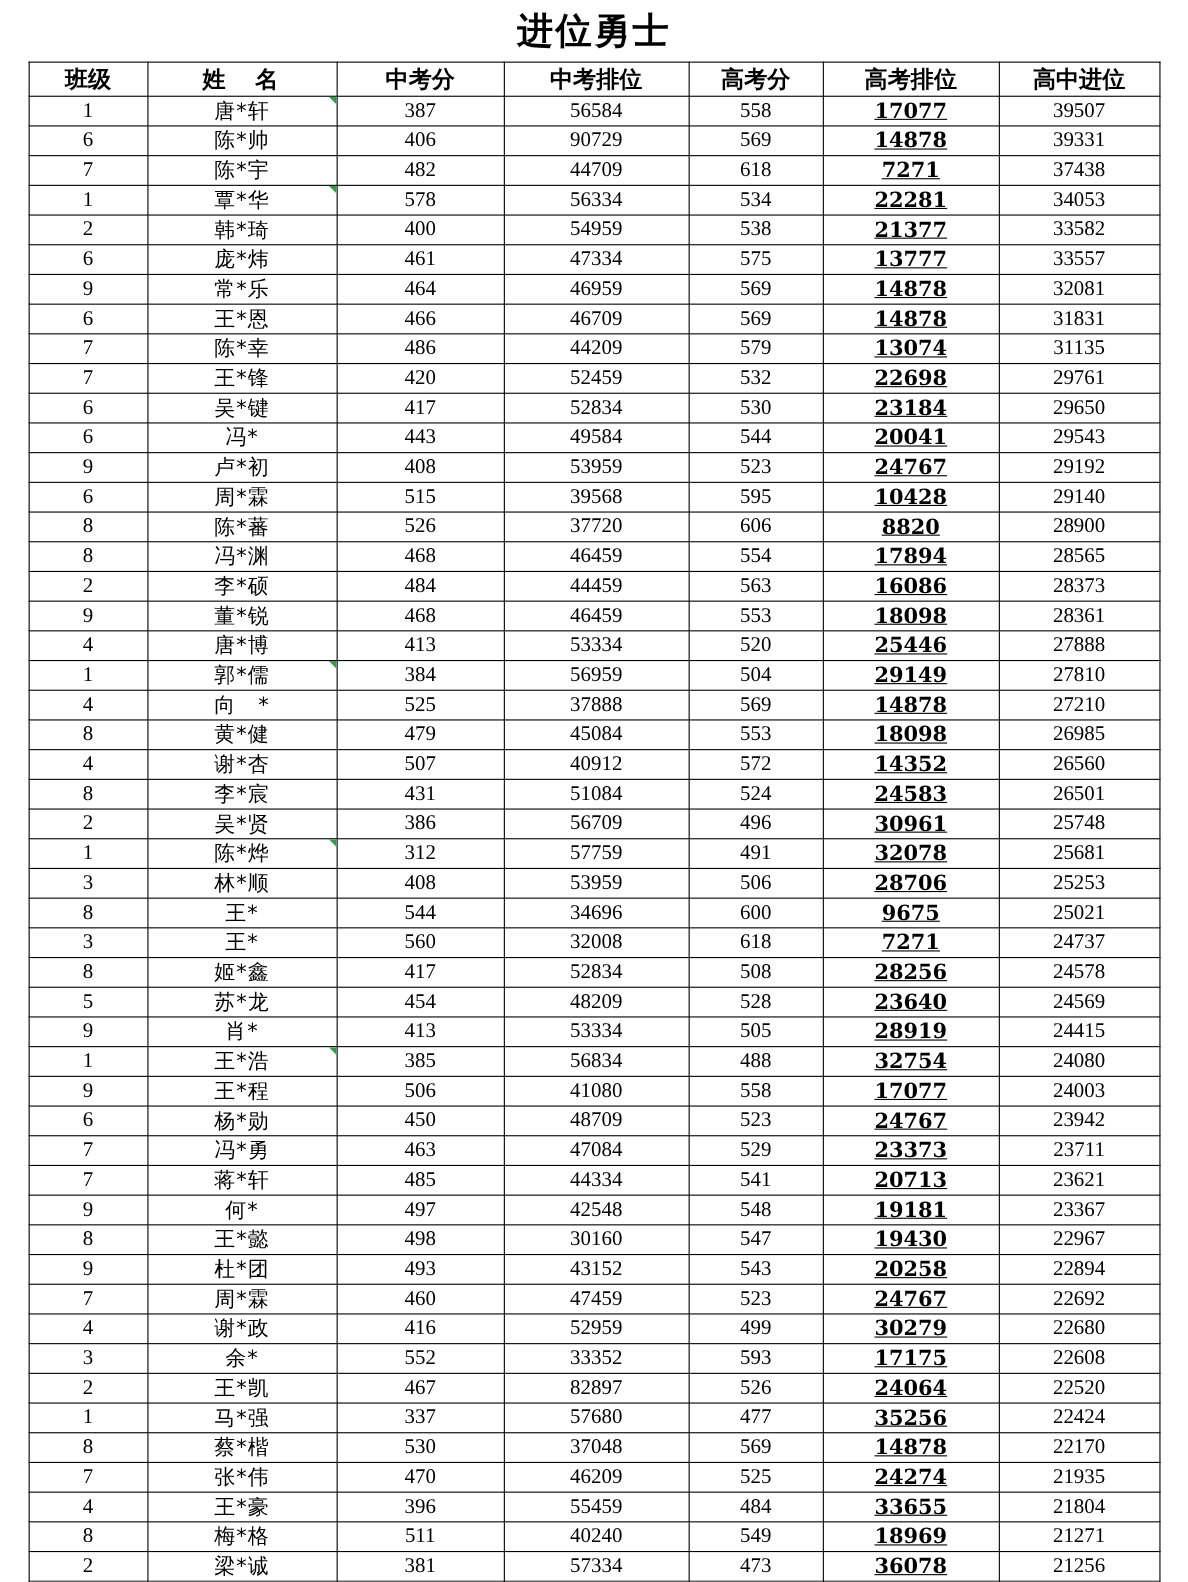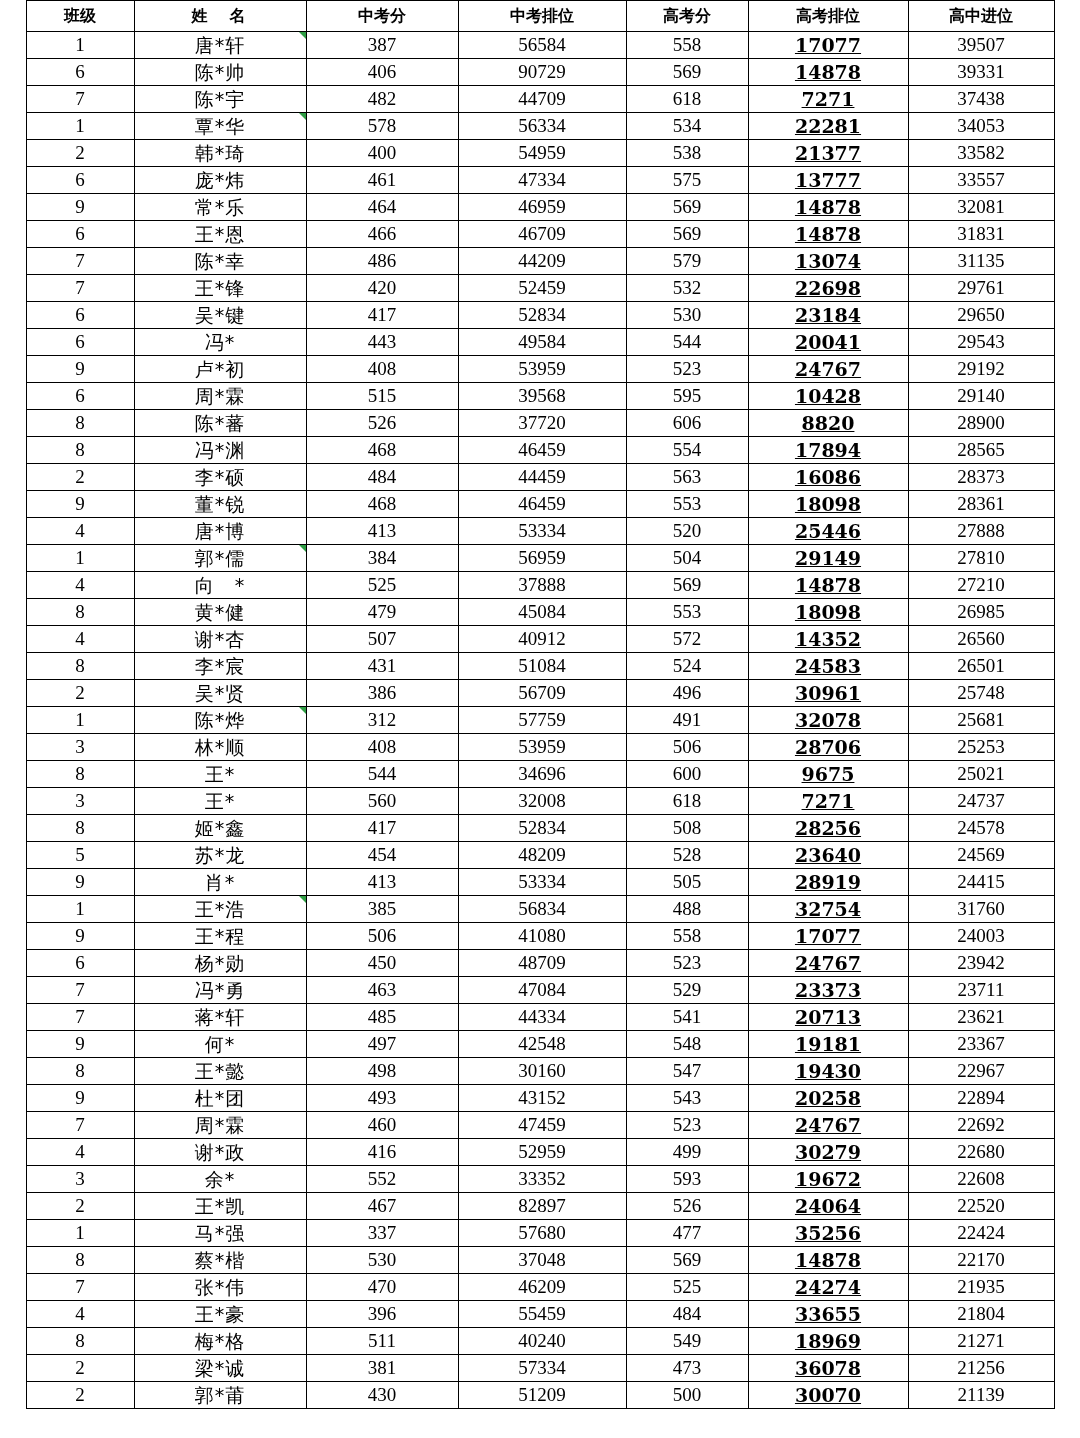--- a/index.html
+++ b/index.html
@@ -41,21 +41,21 @@
     text-align: center;
     font-size: 19px;
     height: 26px;
     line-height: 26px;
     padding: 0;
     white-space: nowrap;
     overflow: hidden;
   }
   table.grid thead th {
     font-weight: bold;
-    font-size: 16px;
+    font-size: 21px;
     height: 30px;
     line-height: 30px;
     font-family: "DejaVu Serif", "Liberation Serif", serif;
   }
   col.c-class  { width: 108px; }
   col.c-name   { width: 172px; }
   col.c-zk     { width: 152px; }
   col.c-zkr    { width: 168px; }
   col.c-gk     { width: 122px; }
   col.c-gkr    { width: 160px; }
@@ -82,20 +82,21 @@
     width: 0; height: 0;
     border-top: 7px solid #2f9e44;
     border-left: 7px solid transparent;
   }
 </style>
 </head>
 <body>
 
 <div class="sheet">
 
+  <div class="title">进位勇士</div>
 
   <table class="grid">
     <colgroup>
       <col class="c-class">
         <col class="c-name">
         <col class="c-zk">
         <col class="c-zkr">
         <col class="c-gk">
         <col class="c-gkr">
         <col class="c-adv">
@@ -400,21 +401,21 @@
           <td class="gkr">28919</td>
           <td>24415</td>
         </tr>
         <tr>
           <td>1</td>
           <td class="name mark">王*浩</td>
           <td>385</td>
           <td>56834</td>
           <td>488</td>
           <td class="gkr">32754</td>
-          <td>31760</td>
+          <td>24080</td>
         </tr>
         <tr>
           <td>9</td>
           <td class="name">王*程</td>
           <td>506</td>
           <td>41080</td>
           <td>558</td>
           <td class="gkr">17077</td>
           <td>24003</td>
         </tr>
@@ -489,21 +490,21 @@
           <td>499</td>
           <td class="gkr">30279</td>
           <td>22680</td>
         </tr>
         <tr>
           <td>3</td>
           <td class="name">余*</td>
           <td>552</td>
           <td>33352</td>
           <td>593</td>
-          <td class="gkr">19672</td>
+          <td class="gkr">17175</td>
           <td>22608</td>
         </tr>
         <tr>
           <td>2</td>
           <td class="name">王*凯</td>
           <td>467</td>
           <td>82897</td>
           <td>526</td>
           <td class="gkr">24064</td>
           <td>22520</td>

